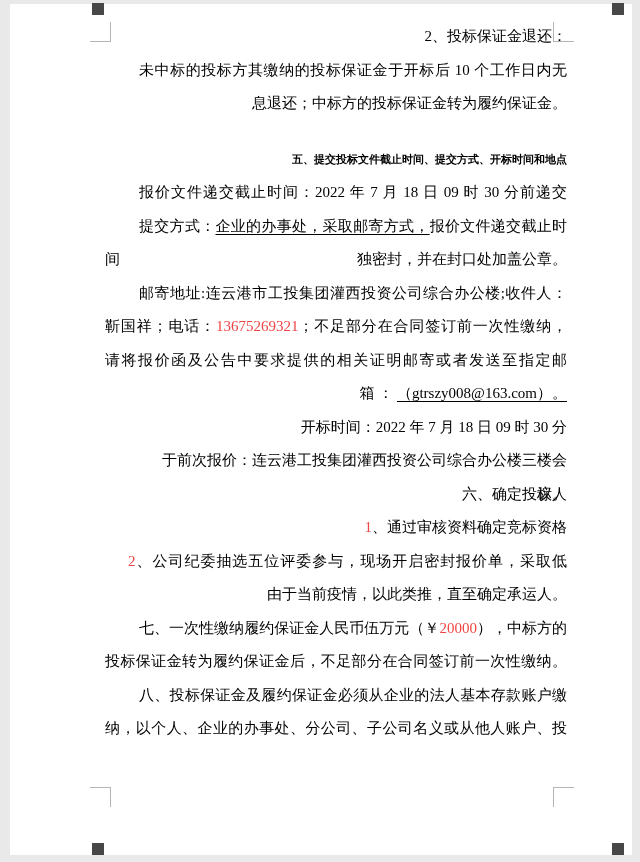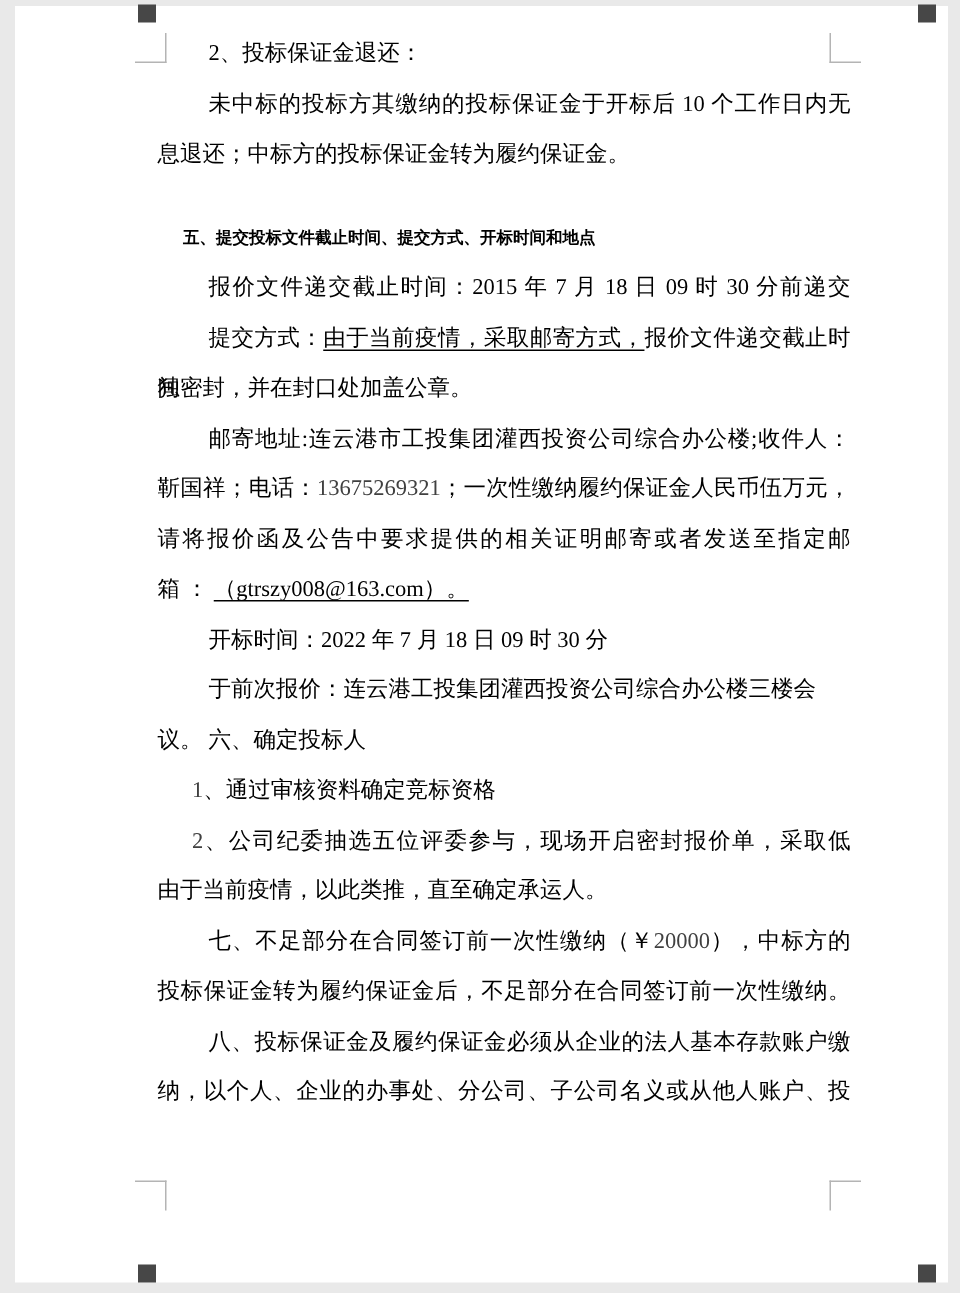--- a/index.html
+++ b/index.html
@@ -22,56 +22,56 @@
   .handle { position:absolute; width:12px; height:12px; background:#474747; }
   .h-tl { left:92px;  top:3px; }
   .h-tr { left:612px; top:3px; }
   .h-bl { left:92px;  top:843px; }
   .h-br { left:612px; top:843px; }
   
   .textarea {
     position:absolute; left:95px; top:16px; width:462px;
     color:#000; font-size:15px;
   }
-  .line { height:33.5px; line-height:33.5px; text-align:left; overflow:visible; }
+  .line { height:33.5px; line-height:33.5px; text-align:right; overflow:visible; }
   .line.j { text-align:justify; text-align-last:justify; }
   .line.gap { margin-top:22px; }
   .line.b { font-weight:bold; font-size:11px; }
-  .line span.blue { color:#404040; }
+  .line span.blue { color:#ef4444; }
   .line span.u { text-decoration:underline; text-underline-offset:3px; }
 </style>
 </head>
 <body>
 
 <div class="page">
 
   <div class="mark mark-tl"></div>
   <div class="mark mark-tr"></div>
   <div class="mark mark-bl"></div>
   <div class="mark mark-br"></div>
 
   <div class="textarea">
       <div class="line" style="text-indent: 34px;"><span class="">2、投标保证金退还：</span></div>
       <div class="line j" style="text-indent: 34px;"><span class="">未中标的投标方其缴纳的投标保证金于开标后 10 个工作日内无</span></div>
       <div class="line"><span class="">息退还；中标方的投标保证金转为履约保证金。</span></div>
       <div class="line b gap" style="text-indent: 17px;"><span class="">五、提交投标文件截止时间、提交方式、开标时间和地点</span></div>
-      <div class="line j" style="text-indent: 34px;"><span class="">报价文件递交截止时间：2015 年 7 月 18 日 09 时 30 分前递交</span></div>
-      <div class="line j" style="text-indent: 34px;"><span class="">提交方式：</span><span class="u">由于当前疫情，采取邮寄方式，</span><span class="">报价文件递交截止时间</span></div>
+      <div class="line j" style="text-indent: 34px;"><span class="">报价文件递交截止时间：2022 年 7 月 18 日 09 时 30 分前递交</span></div>
+      <div class="line j" style="text-indent: 34px;"><span class="">提交方式：</span><span class="u">企业的办事处，采取邮寄方式，</span><span class="">报价文件递交截止时间</span></div>
       <div class="line"><span class="">独密封，并在封口处加盖公章。</span></div>
       <div class="line j" style="text-indent: 34px;"><span class="">邮寄地址:连云港市工投集团灌西投资公司综合办公楼;收件人：</span></div>
-      <div class="line j"><span class="">靳国祥；电话：</span><span class="blue ">13675269321</span><span class="">；一次性缴纳履约保证金人民币伍万元，</span></div>
+      <div class="line j"><span class="">靳国祥；电话：</span><span class="blue ">13675269321</span><span class="">；不足部分在合同签订前一次性缴纳，</span></div>
       <div class="line j"><span class="">请将报价函及公告中要求提供的相关证明邮寄或者发送至指定邮</span></div>
       <div class="line"><span class="">箱 ： </span><span class="u"> （gtrszy008@163.com）。 </span></div>
       <div class="line" style="text-indent: 34px; font-family: Liberation Serif, serif;"><span class="">开标时间：2022 年 7 月 18 日 09 时 30 分</span></div>
       <div class="line" style="text-indent: 34px;"><span class="">于前次报价：连云港工投集团灌西投资公司综合办公楼三楼会议。</span></div>
       <div class="line" style="text-indent: 34px;"><span class="">六、确定投标人</span></div>
       <div class="line" style="text-indent: 23px;"><span class="blue ">1</span><span class="">、通过审核资料确定竞标资格</span></div>
       <div class="line j" style="text-indent: 23px;"><span class="blue ">2</span><span class="">、公司纪委抽选五位评委参与，现场开启密封报价单，采取低</span></div>
       <div class="line"><span class="">由于当前疫情，以此类推，直至确定承运人。</span></div>
-      <div class="line j" style="text-indent: 34px;"><span class="">七、不足部分在合同签订前一次性缴纳（￥</span><span class="blue ">20000</span><span class="">），中标方的</span></div>
+      <div class="line j" style="text-indent: 34px;"><span class="">七、一次性缴纳履约保证金人民币伍万元（￥</span><span class="blue ">20000</span><span class="">），中标方的</span></div>
       <div class="line j"><span class="">投标保证金转为履约保证金后，不足部分在合同签订前一次性缴纳。</span></div>
       <div class="line j" style="text-indent: 34px;"><span class="">八、投标保证金及履约保证金必须从企业的法人基本存款账户缴</span></div>
       <div class="line j"><span class="">纳，以个人、企业的办事处、分公司、子公司名义或从他人账户、投</span></div>
     </div>
 </div>
 
 <div class="handle h-tl"></div>
 <div class="handle h-tr"></div>
 <div class="handle h-bl"></div>
 <div class="handle h-br"></div>

